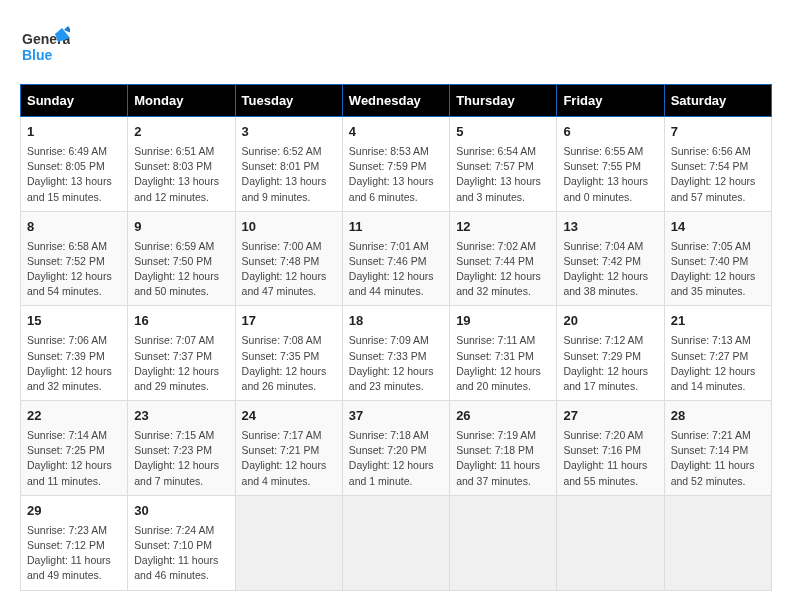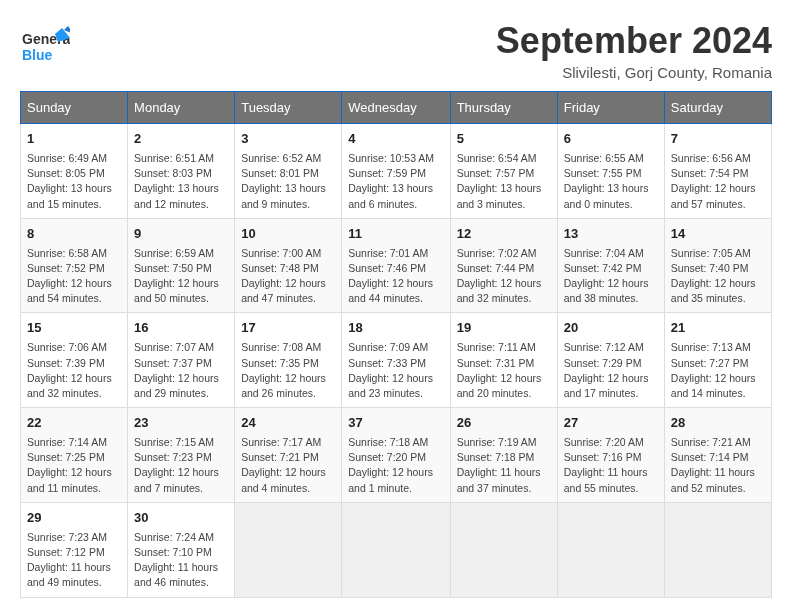--- a/index.html
+++ b/index.html
@@ -33,26 +33,26 @@
       font-size: 15px;
       color: #555;
       margin-top: 2px;
     }
     table {
       width: 100%;
       border-collapse: collapse;
       font-size: 11px;
     }
     thead th {
-      background: #737373;
+      background: #000000;
       color: #fff;
       padding: 8px 6px;
       text-align: left;
       font-size: 13px;
-      font-weight: normal;
+      font-weight: bold;
       border: 1px solid #1565C0;
     }
     tbody td {
       vertical-align: top;
       padding: 6px 6px;
       border: 1px solid #ddd;
       min-width: 95px;
       height: 80px;
       background: #fff;
       color: #444;
@@ -86,24 +86,20 @@
   <div class="logo">
     <div>
       <svg width="50" height="50" viewBox="0 0 50 50">
         <text x="2" y="24" font-size="14" font-weight="bold" fill="#333" font-family="Arial">General</text>
         <text x="2" y="40" font-size="14" font-weight="bold" fill="#2196F3" font-family="Arial">Blue</text>
         <polygon points="42,8 50,18 38,22 35,14" fill="#2196F3"></polygon>
         <polygon points="48,6 54,14 44,10" fill="#1976D2"></polygon>
       </svg>
     </div>
   </div>
-  <div class="title-block">
-    <div class="month-title">September 2024</div>
-    <div class="subtitle">Slivilesti, Gorj County, Romania</div>
-  </div>
 </div>
 
 <table>
   <thead>
     <tr id="header-row">
     <th>Sunday</th>
         <th>Monday</th>
         <th>Tuesday</th>
         <th>Wednesday</th>
         <th>Thursday</th>
@@ -129,21 +125,21 @@
         </td>
         <td>
           <span class="day-num">3</span>
           <div>Sunrise: 6:52 AM</div>
           <div>Sunset: 8:01 PM</div>
           <div>Daylight: 13 hours</div>
           <div>and 9 minutes.</div>
         </td>
         <td>
           <span class="day-num">4</span>
-          <div>Sunrise: 10:53 AM</div>
+          <div>Sunrise: 8:53 AM</div>
           <div>Sunset: 7:59 PM</div>
           <div>Daylight: 13 hours</div>
           <div>and 6 minutes.</div>
         </td>
         <td>
           <span class="day-num">5</span>
           <div>Sunrise: 6:54 AM</div>
           <div>Sunset: 7:57 PM</div>
           <div>Daylight: 13 hours</div>
           <div>and 3 minutes.</div>

